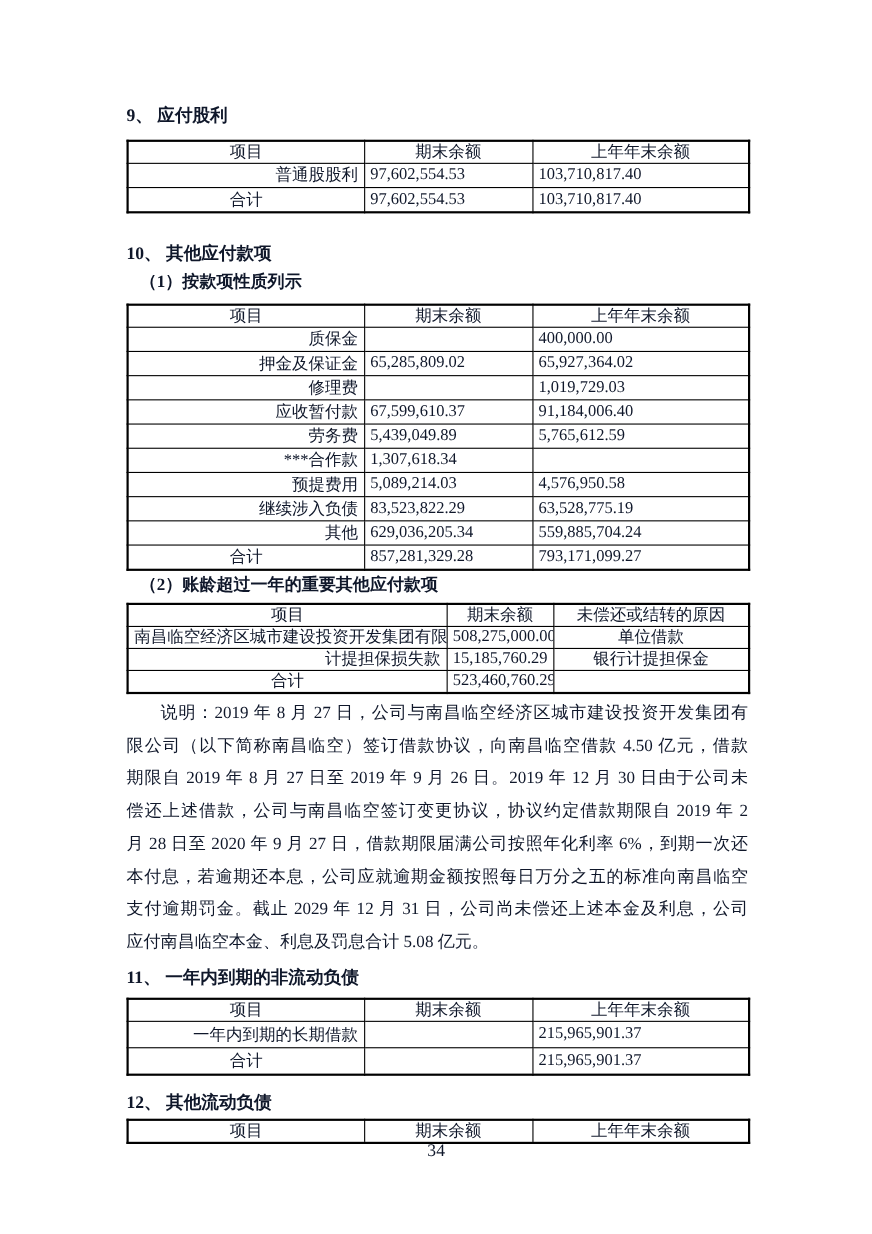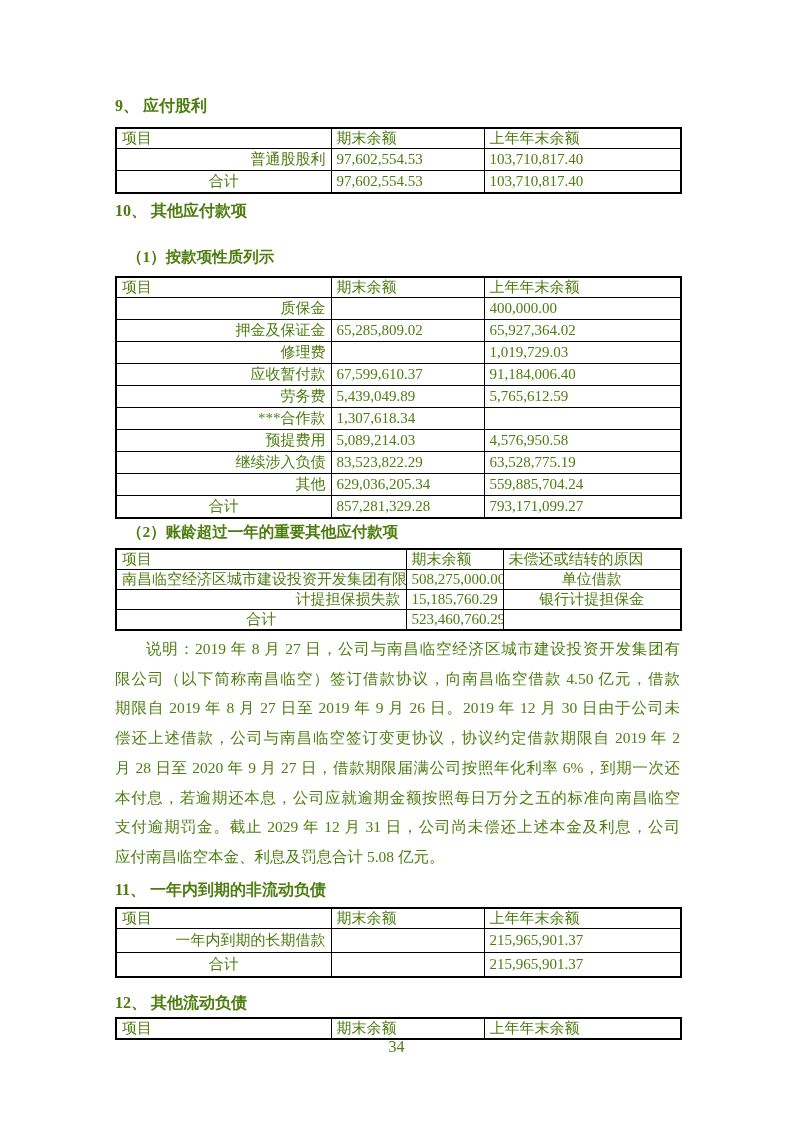--- a/index.html
+++ b/index.html
@@ -1,21 +1,21 @@
 <!DOCTYPE html>
 <html><head>
 <meta charset="utf-8">
 <style>
   * { box-sizing: border-box; }
   html,body { margin:0; padding:0; background:#ffffff; }
   .page {
     position:relative;
     width:793px; height:1122px;
     background:#ffffff;
-    color:#4d7c0f;
+    color:#0f172a;
     font-family:"Liberation Serif","DejaVu Serif",serif;
     overflow:hidden;
   }
   .abs { position:absolute; left:115px; width:565px; }
   .sec-heading {
     margin:0;
     font-family:"Liberation Serif","DejaVu Serif",serif;
     font-size:16px; font-weight:bold; line-height:1.25;
   }
   .sub-heading {
@@ -29,21 +29,21 @@
     table-layout:fixed;
     border:2px solid #000;
   }
   th, td {
     border:1px solid #000;
     font-size:15px; font-weight:normal;
     padding:0 5px;
     overflow:hidden; white-space:nowrap;
     vertical-align:middle;
   }
-  th { text-align:left; height:18px; }
+  th { text-align:center; height:18px; }
   .t1 td { height:22px; }
   .t2 td { height:22px; }
   .t3 th { height:18px; }
   .t3 td { height:20px; }
   .t4 td { height:24px; }
   .l { text-align:right; }
   .r { }
   .c { text-align:center; }
   .note-line {
     font-size:15.5px;
@@ -83,21 +83,21 @@
       <td class="r">103,710,817.40</td>
     </tr>
     <tr>
       <td class="c">合计</td>
       <td class="r">97,602,554.53</td>
       <td class="r">103,710,817.40</td>
     </tr>
   </tbody>
     </table>
 
-  <h3 class="abs sec-heading" style="top:201px;">10、 其他应付款项</h3>
+  <h3 class="abs sec-heading" style="top:221px;">10、 其他应付款项</h3>
   <p class="abs sub-heading" style="top:247px;">（1）按款项性质列示</p>
 
   <table class="abs t2" style="top:276px;">
     <colgroup>
         <col style="width:215px">
         <col style="width:153px">
         <col style="width:197px">
       </colgroup>
     <tbody>
         <tr>

